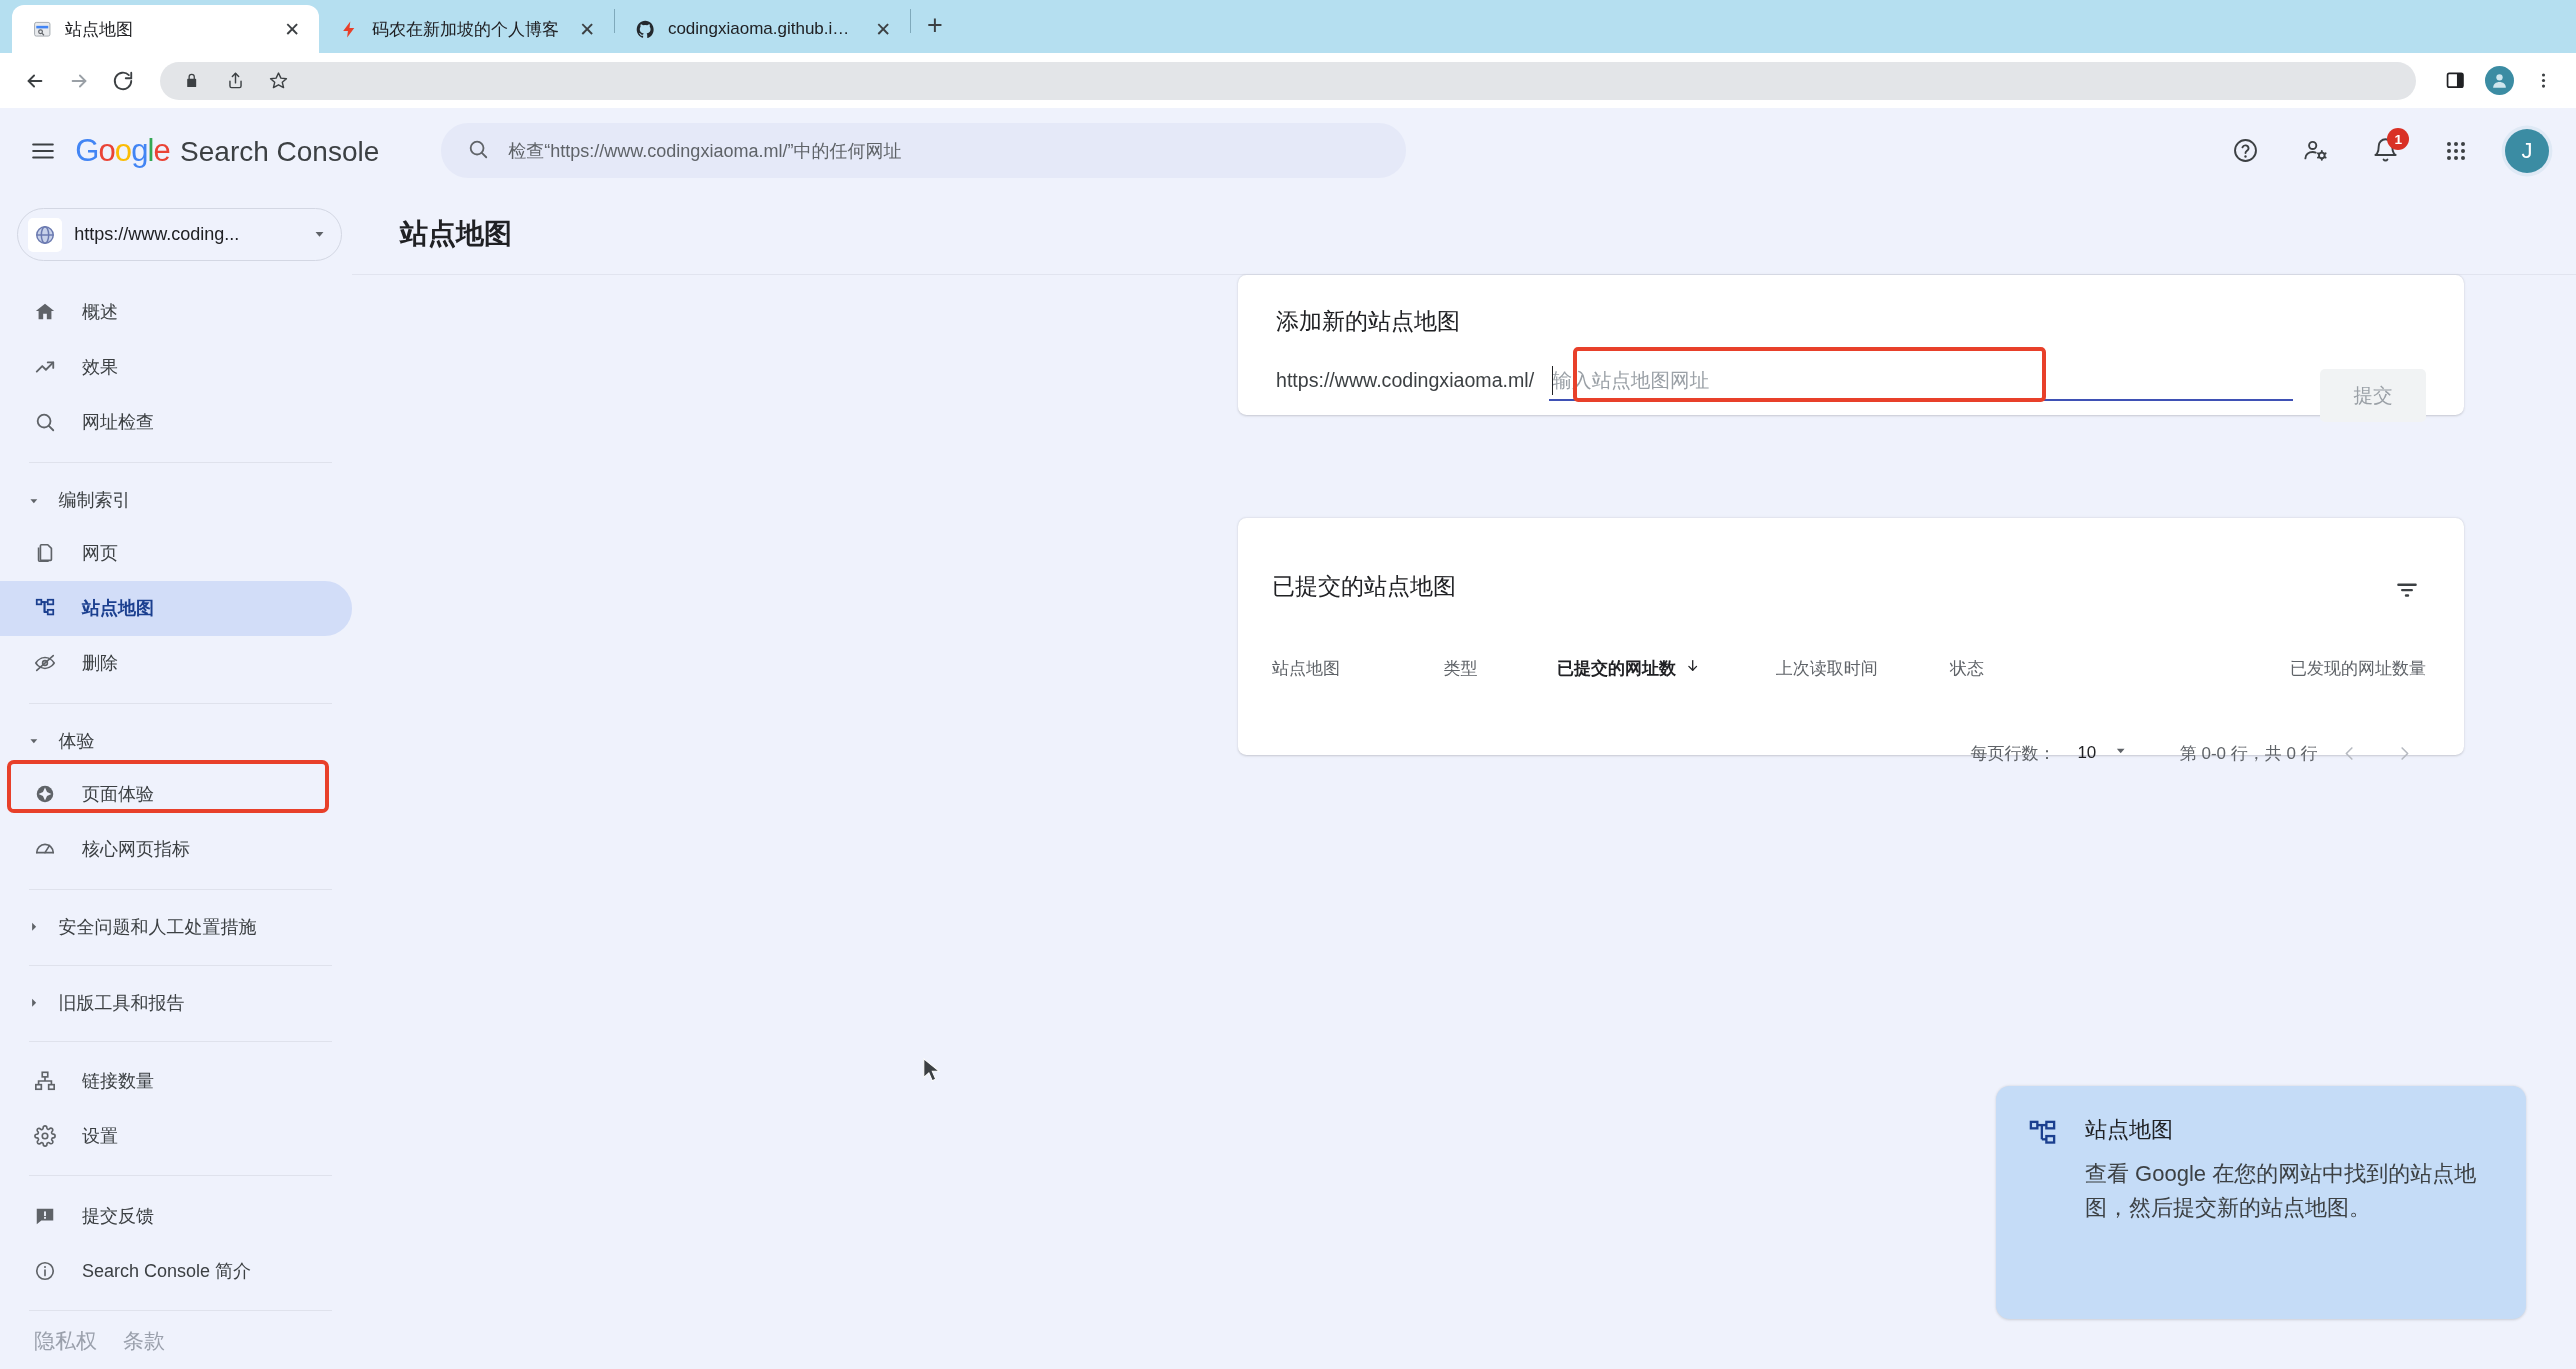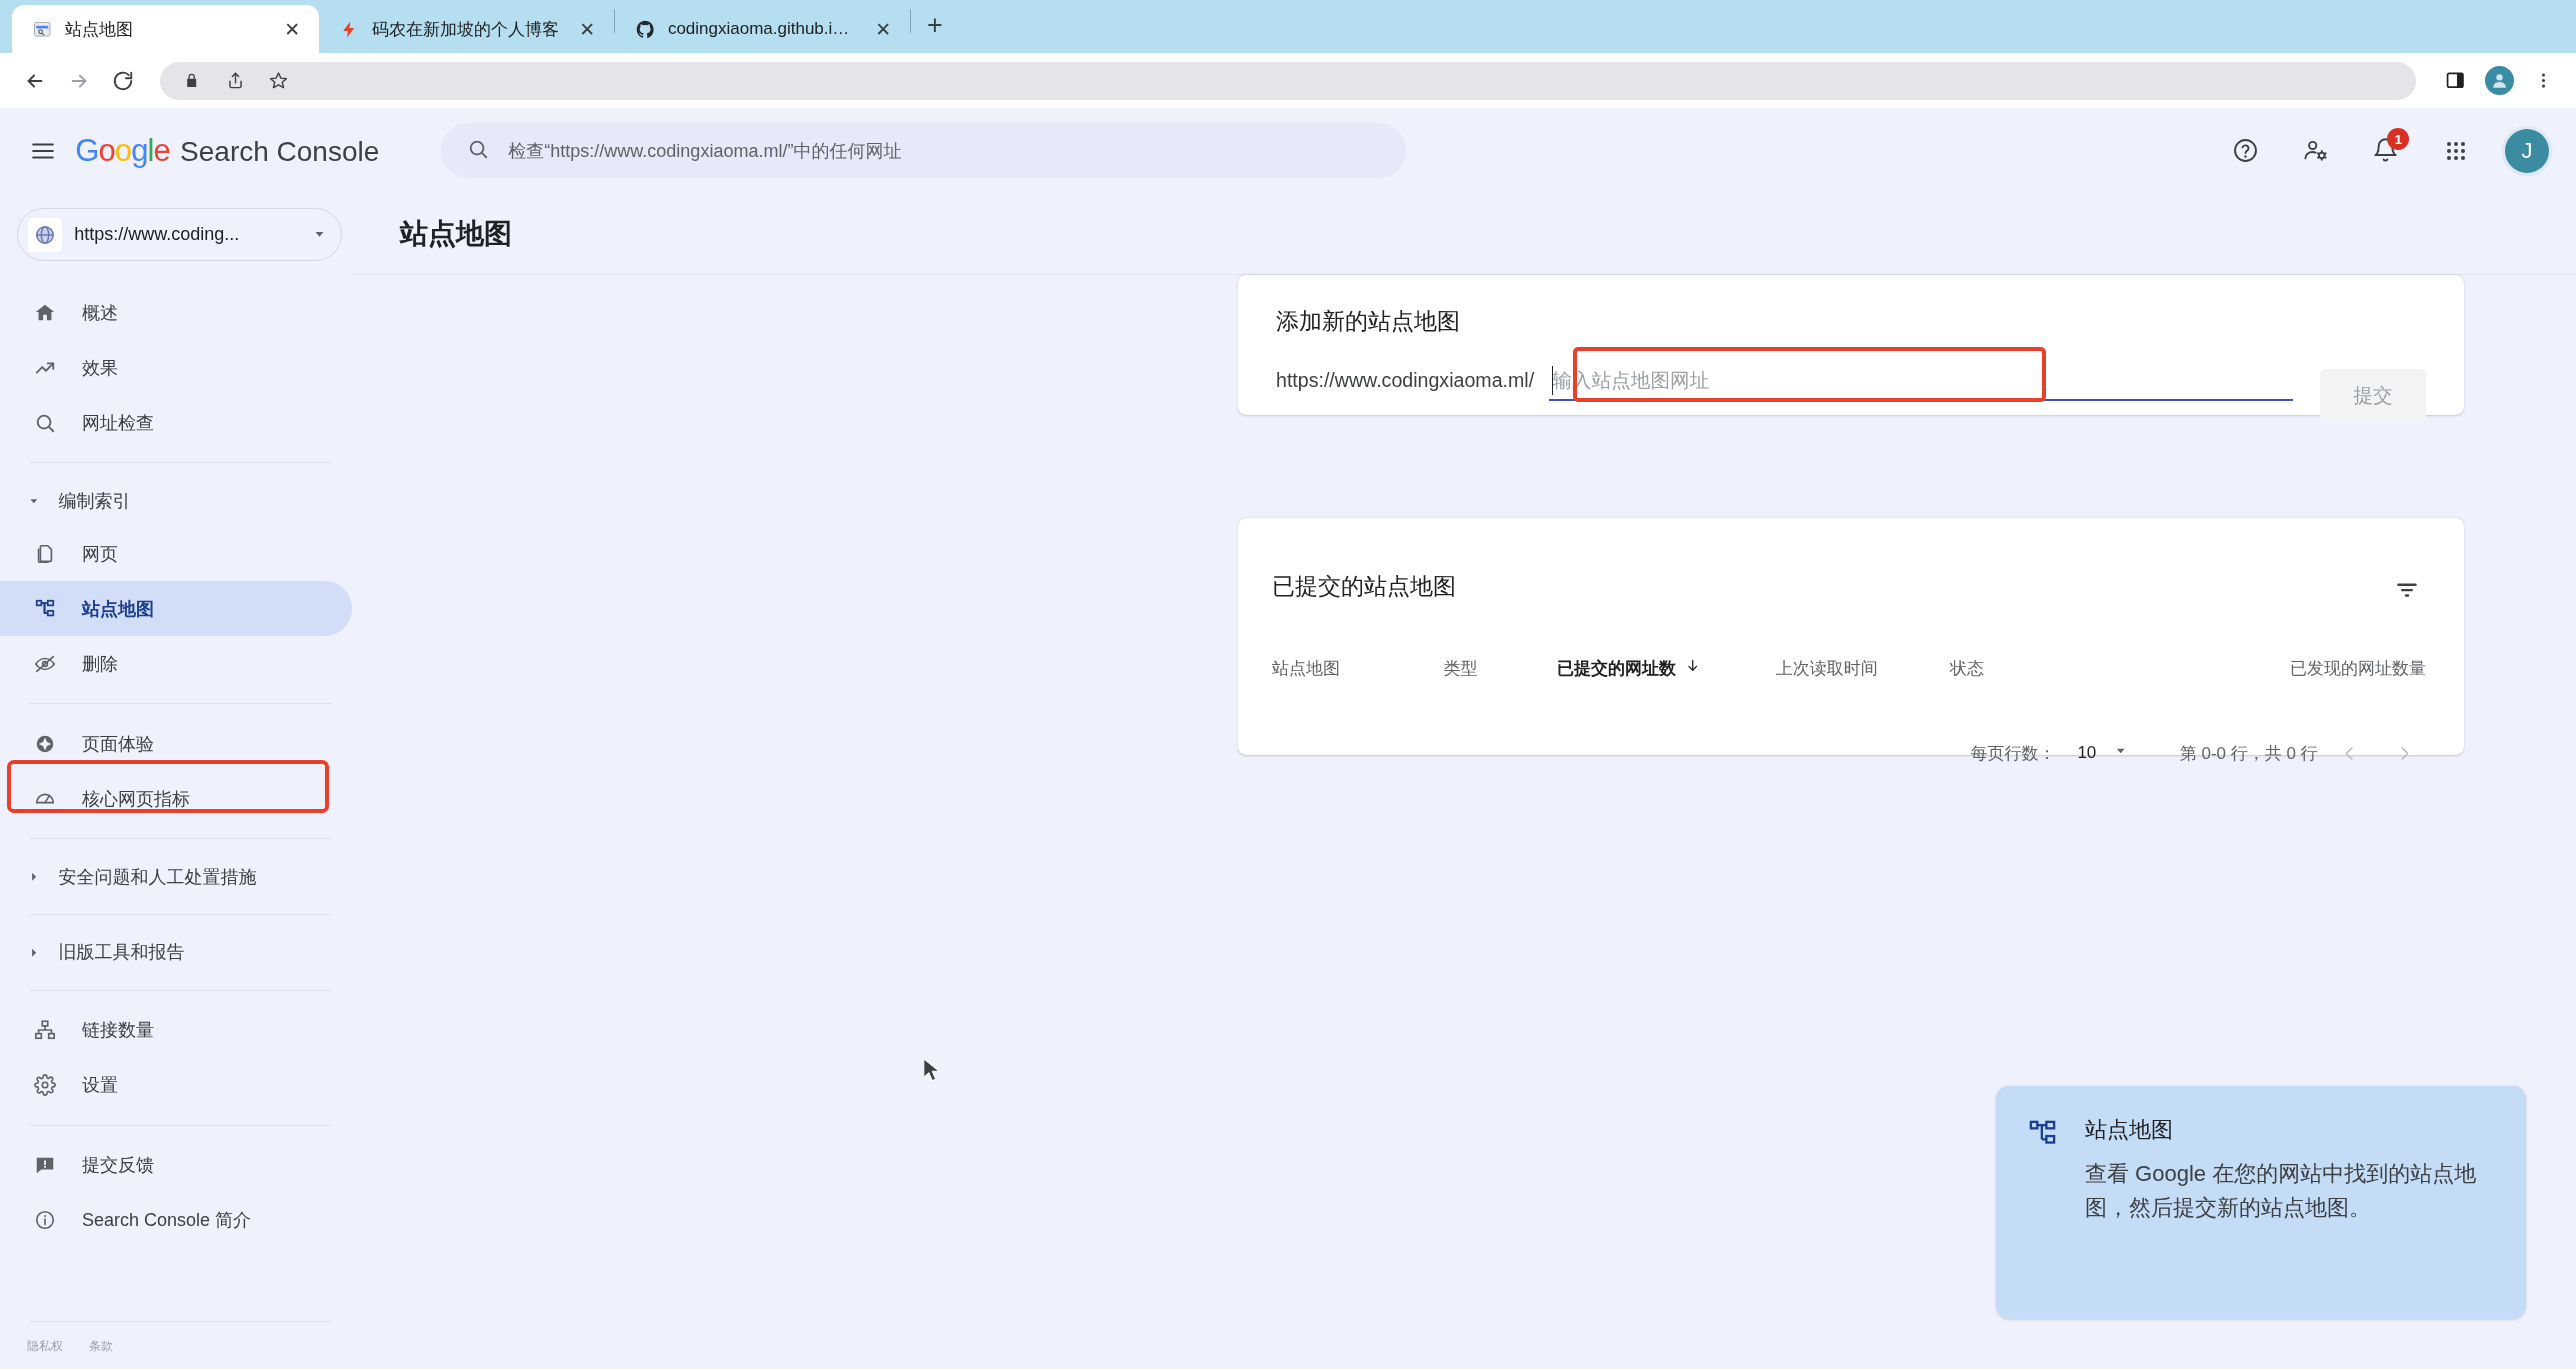--- a/index.html
+++ b/index.html
@@ -217,22 +217,22 @@
   }
   .caret { width: 19px; flex: 0 0 19px; color: #5f6368; display:flex; align-items:center; justify-content:center;}
   .nav-group-header .ngh-label { font-size: 18px; color: #3c4043; white-space: nowrap; }
 
   .nav-divider {
     height: 0.9px; background: #dfe2ec;
     margin: 12px 20.5px 12px 29px;
   }
   .sidebar-footer { margin-top: auto; padding-bottom: 15.4px; }
   .legal {
-    display: flex; gap: 26px; padding-left: 27px; margin-top: 15.4px;
-    font-size: 12px; color: #9aa0ac;
+    display: flex; gap: 26px; padding-left: 34px; margin-top: 15.4px;
+    font-size: 21px; color: #9aa0ac;
   }
 
   .sidebar-highlight {
     position: absolute;
     border: 4.3px solid #e8402a;
     border-radius: 6.8px;
     pointer-events: none;
   }
 
   
@@ -647,20 +647,28 @@
                 <path d="M2 12s3.6-6 10-6 10 6 10 6-3.6 6-10 6S2 12 2 12z"></path>
                 <circle cx="12" cy="12" r="2.6"></circle>
                 <line x1="3" y1="20" x2="21" y2="4"></line>
               </svg>
           </span>
           <span class="ni-label">删除</span>
         </div>
 
         <div class="nav-divider"></div>
 
+        <div class="nav-group-header">
+          <span class="caret">
+            <svg width="13.7" height="13.7" viewBox="0 0 24 24" fill="#5f6368">
+                <path d="M6 9l6 7 6-7z"></path>
+              </svg>
+          </span>
+          <span class="ngh-label">体验</span>
+        </div>
 
         <div class="nav-item">
           <span class="ni-icon">
             <svg width="22" height="22" viewBox="0 0 24 24" fill="#5f6368">
                 <circle cx="12" cy="12" r="9"></circle>
                 <path d="M12 5l2.2 4.8L19 12l-4.8 2.2L12 19l-2.2-4.8L5 12l4.8-2.2z" fill="#eff2fc"></path>
               </svg>
           </span>
           <span class="ni-label">页面体验</span>
         </div>

